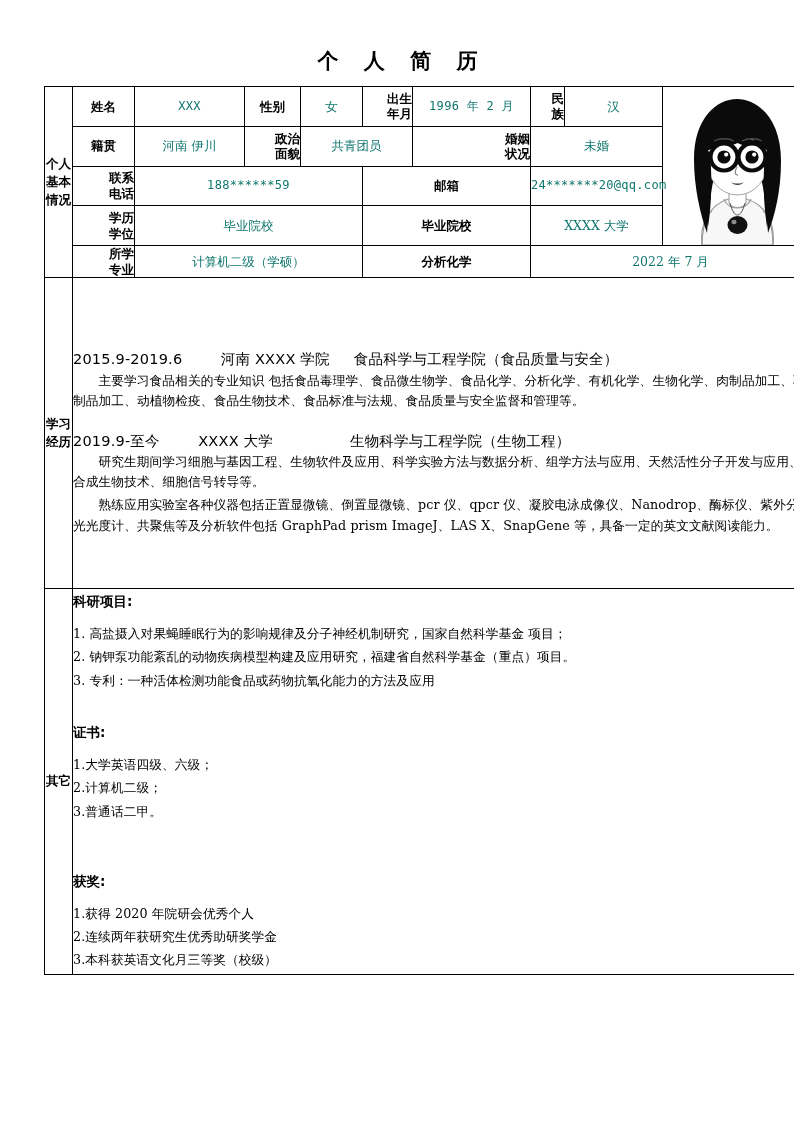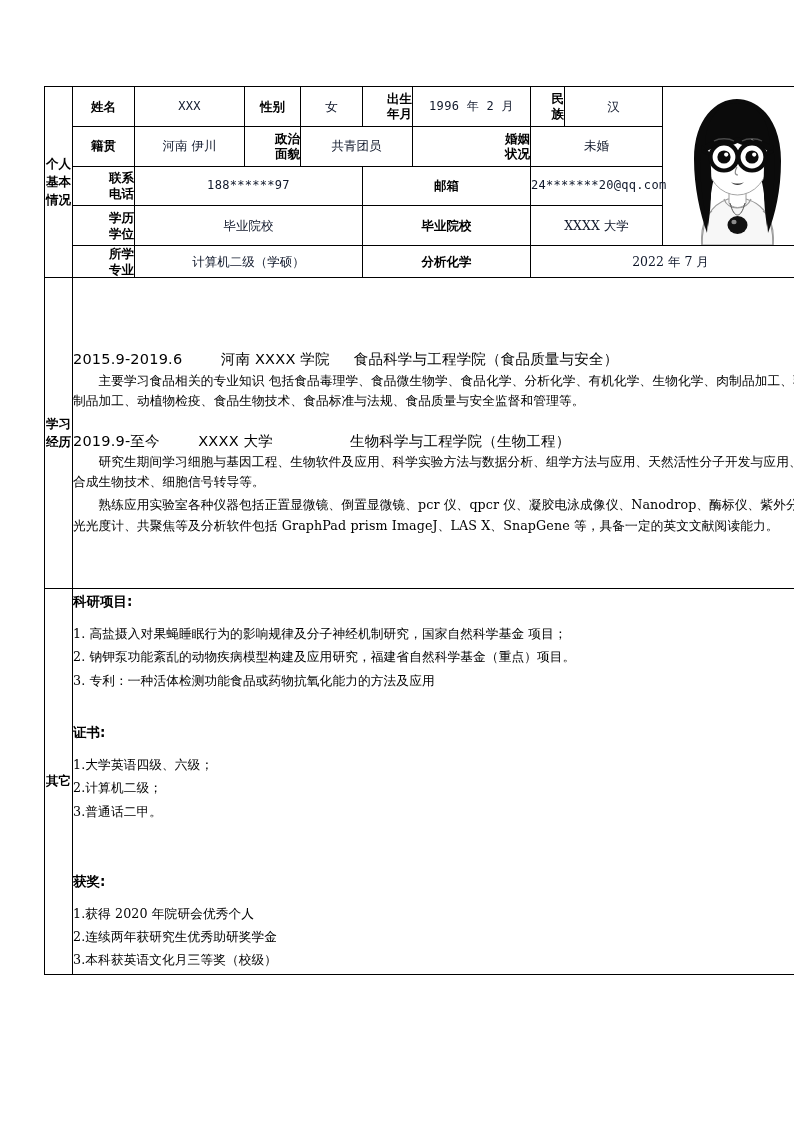--- a/index.html
+++ b/index.html
@@ -83,21 +83,21 @@
     line-height: 1.1;
   }
   .flabel .l2 { display:block;text-align:right; }
 
   
   .fval {
     text-align: center;
     font-size: 13px;
     font-family: "DejaVu Serif", "Liberation Serif", serif;
     padding: 4px 6px;
-    color: #0f172a;
+    color: #0f766e;
   }
   .fval.mono {
     font-family: "DejaVu Sans Mono", "Liberation Mono", monospace;
     font-size: 12px;
     letter-spacing: 0.3px;
   }
   .fval.rightpad { text-align: center; }
 
   
   .photo-cell {
@@ -151,20 +151,21 @@
     letter-spacing: 0.1px;
   }
   .blk-spacer { height: 26px; }
   .blk-spacer-lg { height: 44px; }
 </style>
 </head>
 <body>
 
 <div class="page">
 
+  <div class="doc-title">个 人 简 历</div>
 
   <table class="resume">
     <colgroup>
       <col style="width:28px">
       <col style="width:62px">
       <col style="width:110px">
       <col style="width:56px">
       <col style="width:62px">
       <col style="width:50px">
       <col style="width:118px">
@@ -257,21 +258,21 @@
         <span class="l2">状况</span>
       </td>
       <td class="fval" colspan="2">未婚</td>
     </tr>
 
     <tr>
       <td class="flabel">
         <span class="l2">联系</span>
         <span class="l2">电话</span>
       </td>
-      <td class="fval mono" colspan="3">188******97</td>
+      <td class="fval mono" colspan="3">188******59</td>
       <td class="flabel" colspan="2">邮箱</td>
       <td class="fval mono" colspan="2">24*******20@qq.com</td>
     </tr>
 
     <tr>
       <td class="flabel">
         <span class="l2">学历</span>
         <span class="l2">学位</span>
       </td>
       <td class="fval" colspan="3">毕业院校</td>

